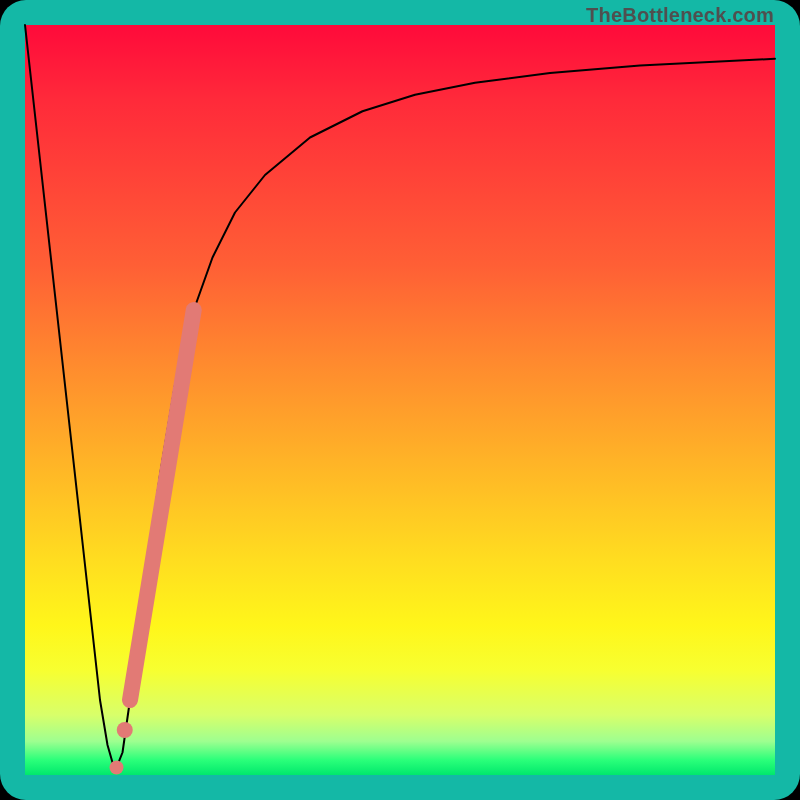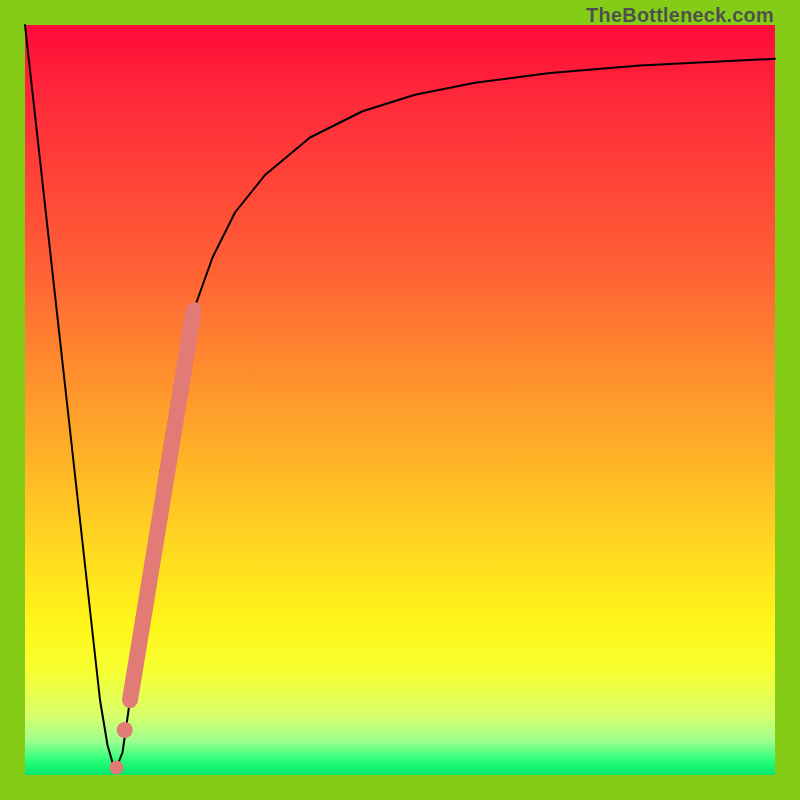--- a/index.html
+++ b/index.html
@@ -8,21 +8,22 @@
     width: 800px;
     height: 800px;
     overflow: hidden;
     background: #000;
     font-family: Arial, Helvetica, sans-serif;
   }
   .frame {
     position: relative;
     width: 800px;
     height: 800px;
-    background: #84cc16;
+    background: #14b8a6;
+    border-radius: 26px;
   }
   .plot-area {
     position: absolute;
     left: 25px;
     top: 25px;
     width: 750px;
     height: 750px;
     
     background: linear-gradient(
       to bottom,

